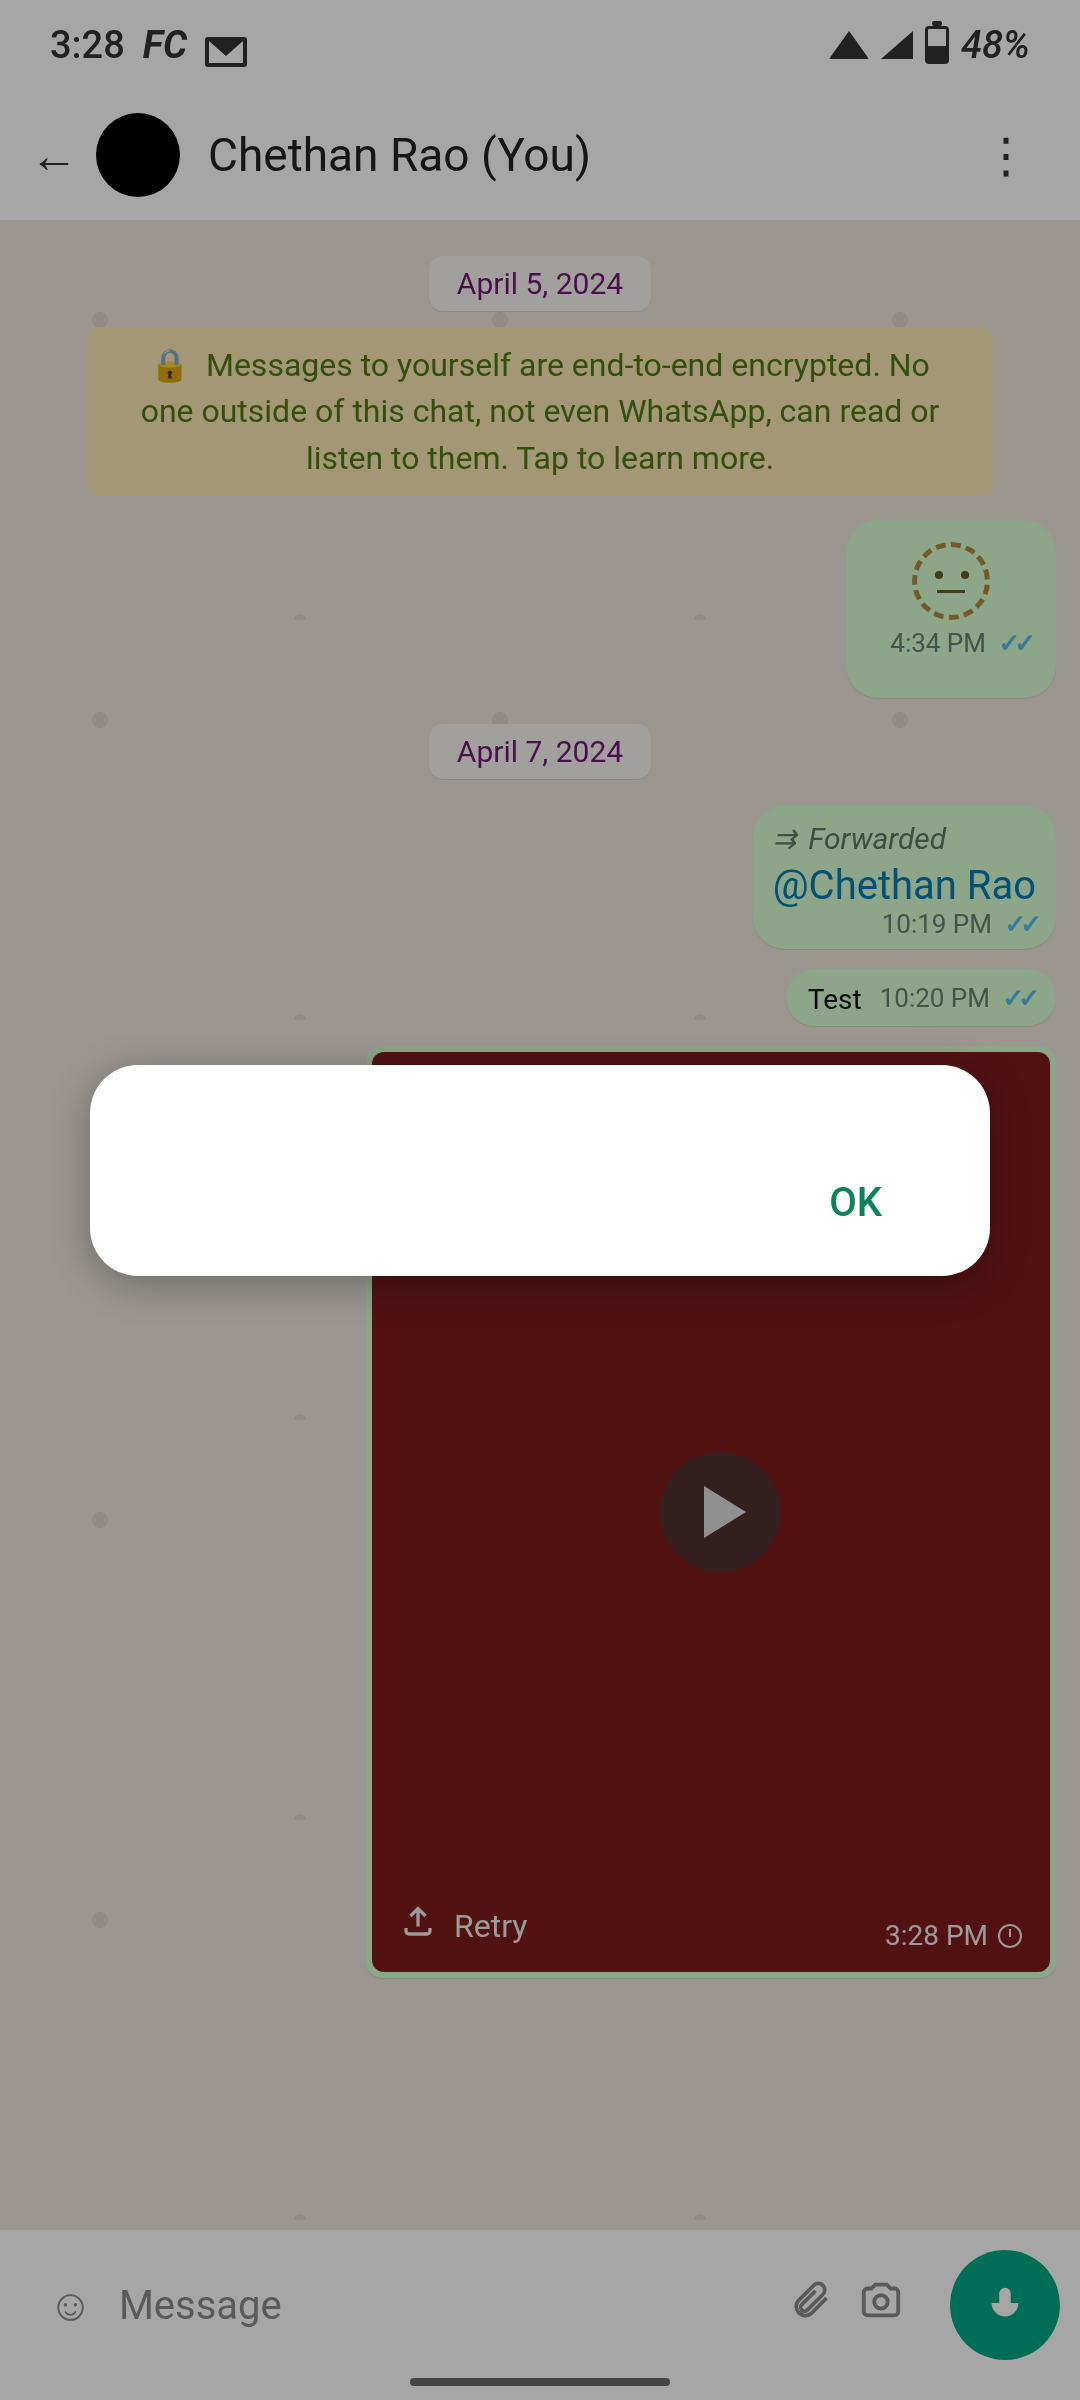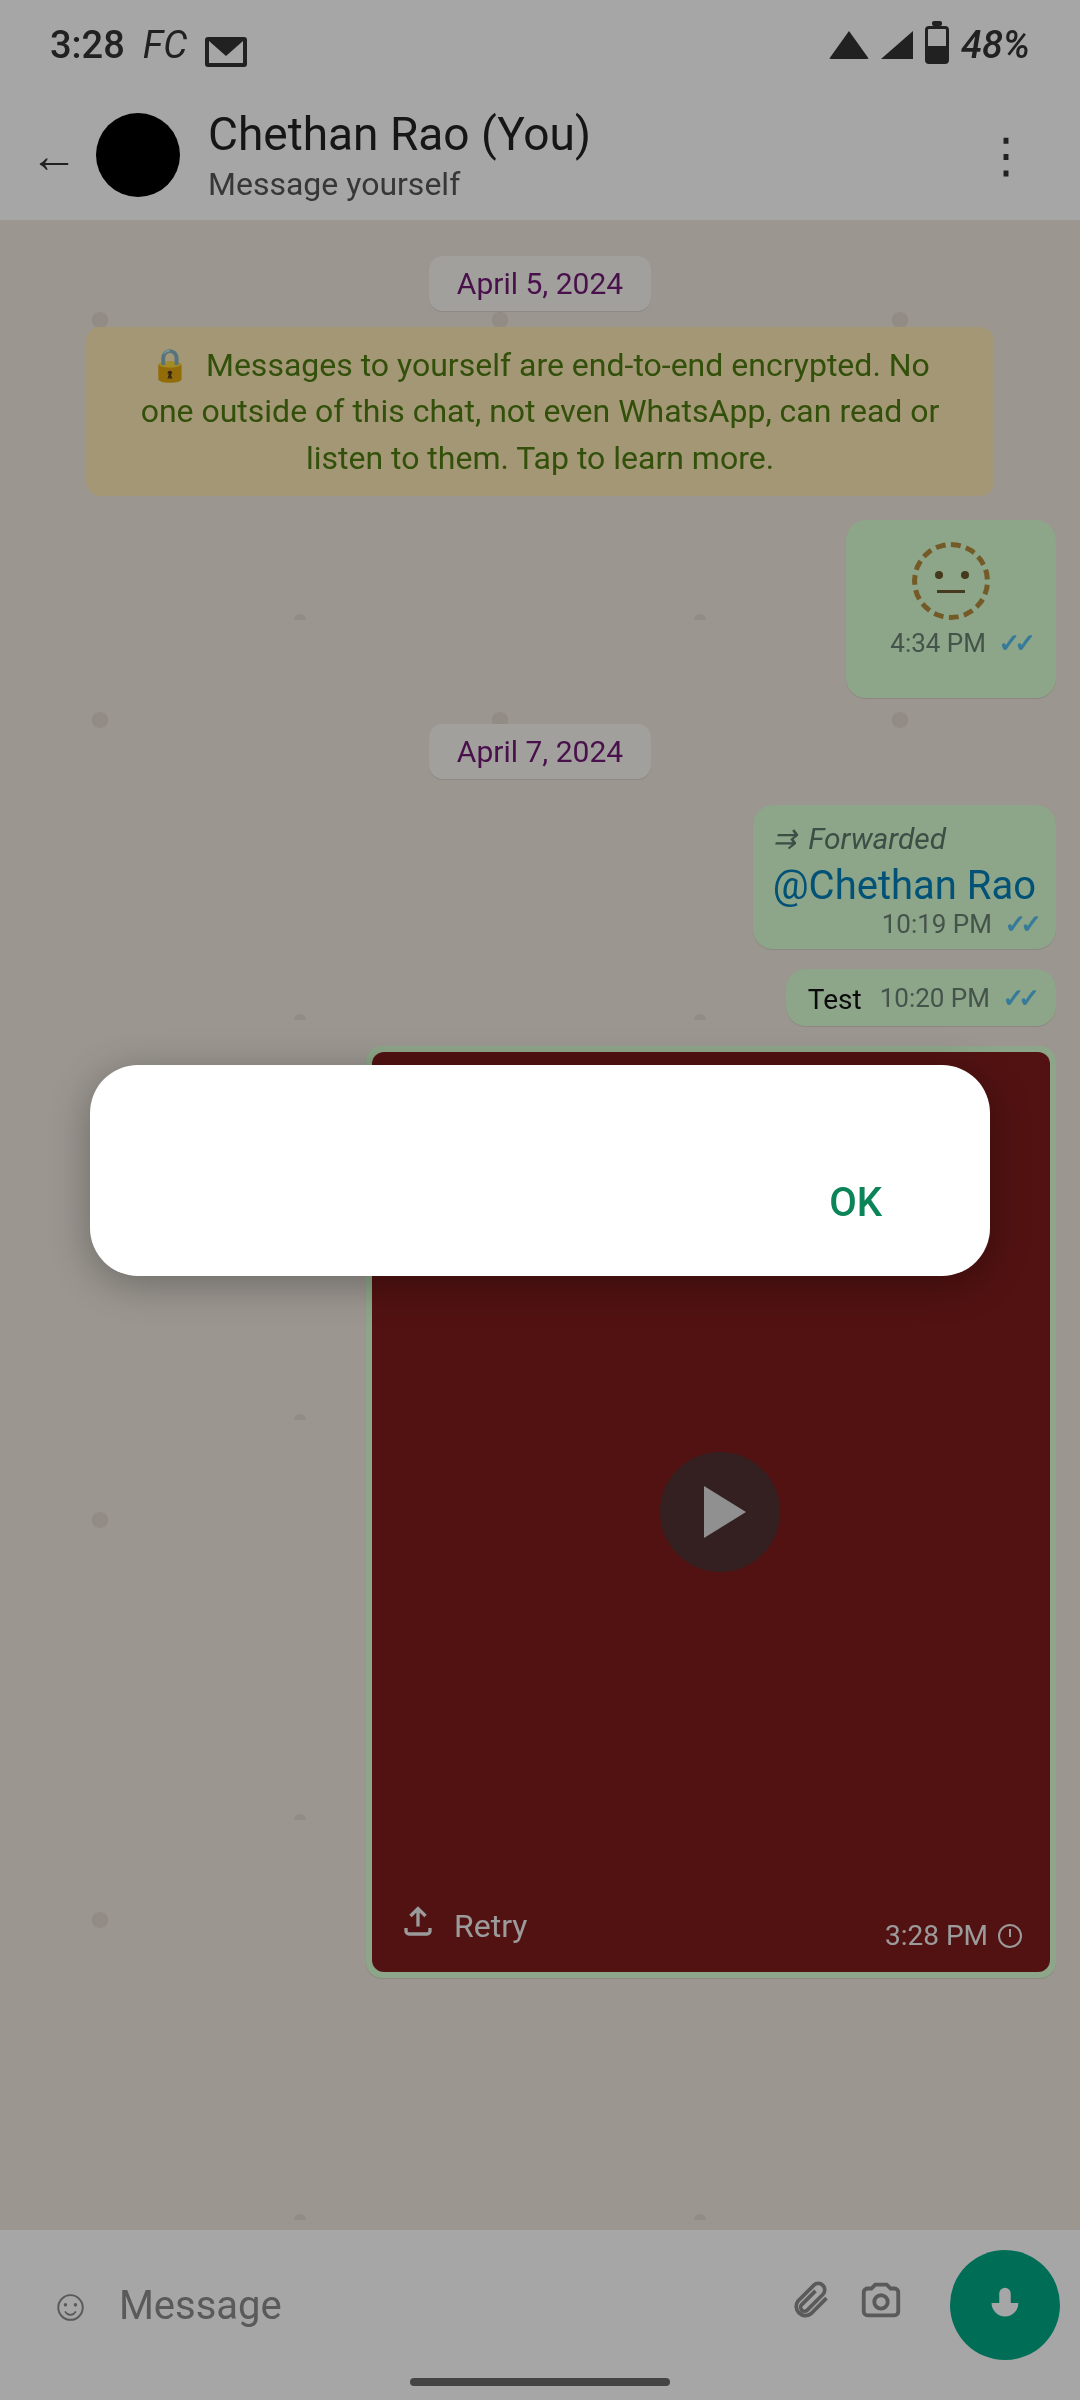--- a/index.html
+++ b/index.html
@@ -3,21 +3,21 @@
   <meta charset="utf-8">
   <style>
     * { margin: 0; padding: 0; box-sizing: border-box; font-family: -apple-system, Roboto, sans-serif; }
     body { width: 1080px; height: 2400px; position: relative; overflow: hidden; }
     
     .scrim { position: absolute; inset: 0; background: rgba(0,0,0,0.35); z-index: 50; }
     
     .status-bar { position: absolute; top: 0; left: 0; right: 0; height: 90px; display: flex; justify-content: space-between; align-items: center; padding: 0 50px; z-index: 10; font-size: 38px; font-weight: 500; color: #333; }
     .status-left { display: flex; align-items: flex-end; gap: 18px; }
     .status-right { display: flex; align-items: center; gap: 12px; font-style: italic; }
-    .status-fc { font-style: italic; font-weight: normal; }
+    .status-fc { font-style: italic; font-weight: bold; }
     .gmail-icon { width: 42px; height: 30px; border: 4px solid #333; border-radius: 3px; position: relative; }
     .gmail-icon::before { content: ''; position: absolute; top: 0; left: 50%; transform: translateX(-50%); width: 0; height: 0; border-left: 17px solid transparent; border-right: 17px solid transparent; border-top: 15px solid #333; }
     .wifi-icon { width: 0; height: 0; border-left: 20px solid transparent; border-right: 20px solid transparent; border-bottom: 28px solid #333; border-radius: 2px; }
     .signal-icon { width: 0; height: 0; border-left: 32px solid transparent; border-bottom: 28px solid #333; }
     .battery-icon { width: 24px; height: 38px; border: 3px solid #333; border-radius: 4px; position: relative; display: flex; align-items: flex-end; }
     .battery-icon::before { content: ''; position: absolute; top: -8px; left: 50%; transform: translateX(-50%); width: 10px; height: 5px; background: #333; border-radius: 2px; }
     .battery-fill { width: 100%; height: 48%; background: #333; }
     
     .header { position: absolute; top: 90px; left: 0; right: 0; height: 130px; display: flex; align-items: center; padding: 0 30px; z-index: 10; }
     .back-arrow { font-size: 48px; color: #333; margin-right: 18px; }
@@ -36,21 +36,21 @@
       radial-gradient(circle at 200px 800px, #8a7a6a 9px, transparent 9px);
       background-size: 400px 400px; }
     
     .messages { position: absolute; top: 220px; left: 0; right: 0; bottom: 170px; z-index: 5; padding: 20px 24px; }
     
     .date-chip { display: table; margin: 16px auto; background: #f7f6f2; padding: 10px 28px; border-radius: 14px; font-size: 30px; color: #701a75; box-shadow: 0 1px 1px rgba(0,0,0,0.1); text-align: center; }
     
     .encrypt-banner { background: #fae8b6; padding: 15px 40px; margin: 14px auto; border-radius: 14px; font-size: 32px; color: #4d7c0f; text-align: center; line-height: 1.45; width: 88%; }
     .lock-icon { display: inline-block; margin-right: 8px; }
     
-    .msg-out { float: right; clear: both; background: #d9fdd3; border-radius: 20px; padding: 14px 20px 8px; margin: 10px 0; max-width: 74%; box-shadow: 0 1px 1px rgba(0,0,0,0.1); position: relative; }
+    .msg-out { float: right; clear: both; background: #d9fdd3; border-radius: 32px; padding: 14px 20px 8px; margin: 10px 0; max-width: 74%; box-shadow: 0 1px 1px rgba(0,0,0,0.1); position: relative; }
     .msg-out.emoji-bubble { padding: 22px 26px 40px; }
     .emoji-face { width: 78px; height: 78px; border-radius: 50%; border: 5px dashed #b18b3c; position: relative; display: block; margin: 0 auto 8px; }
     .emoji-face::before { content: ''; position: absolute; top: 24px; left: 18px; width: 8px; height: 8px; background: #6b5a2e; border-radius: 50%; box-shadow: 26px 0 0 #6b5a2e; }
     .emoji-face::after { content: ''; position: absolute; bottom: 22px; left: 50%; transform: translateX(-50%); width: 28px; height: 3px; background: #6b5a2e; }
     .msg-time { font-size: 26px; color: #6a8273; float: right; margin-left: 18px; }
     .checks { color: #53bdeb; font-weight: bold; letter-spacing: -6px; margin-left: 6px; }
     
     .forwarded-label { font-size: 30px; color: #5e7a6b; font-style: italic; display: flex; align-items: center; gap: 12px; }
     .forward-icon { font-size: 28px; }
     .mention { color: #027eb5; font-size: 40px; display: block; margin-top: 6px; }
@@ -100,21 +100,20 @@
       </span>
     <span>48%</span>
   </div>
 </div>
 
 <div class="header">
   <span class="back-arrow">←</span>
   <div class="avatar"></div>
   <div class="contact-info">
     <div class="contact-name">Chethan Rao (You)</div>
-    <div class="contact-sub">Message yourself</div>
   </div>
   <span class="more-dots">⋮</span>
 </div>
 
 <div class="messages">
   <div class="date-chip">April 5, 2024</div>
 
   <div class="encrypt-banner">
     <span class="lock-icon">🔒</span>
     <span>Messages to yourself are end-to-end encrypted. No one outside of this chat, not even WhatsApp, can read or listen to them. Tap to learn more.</span>

